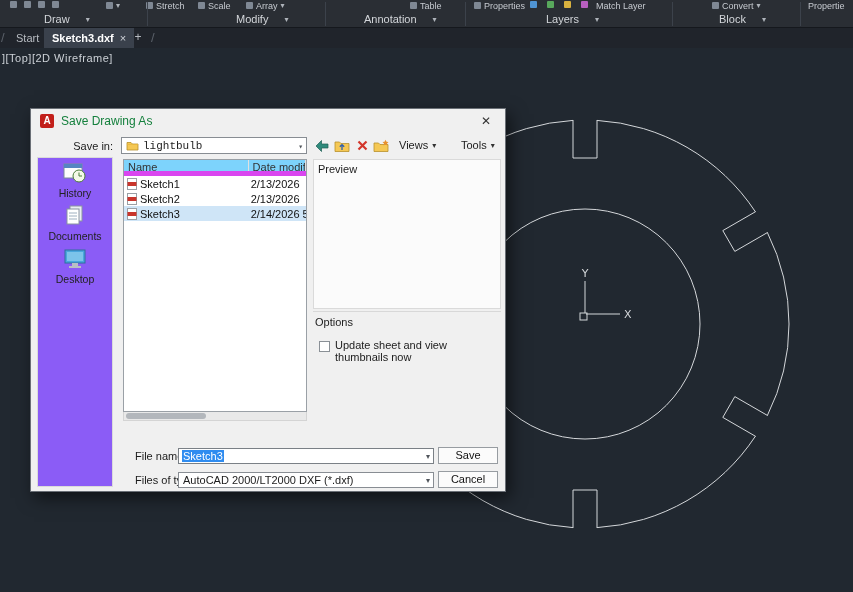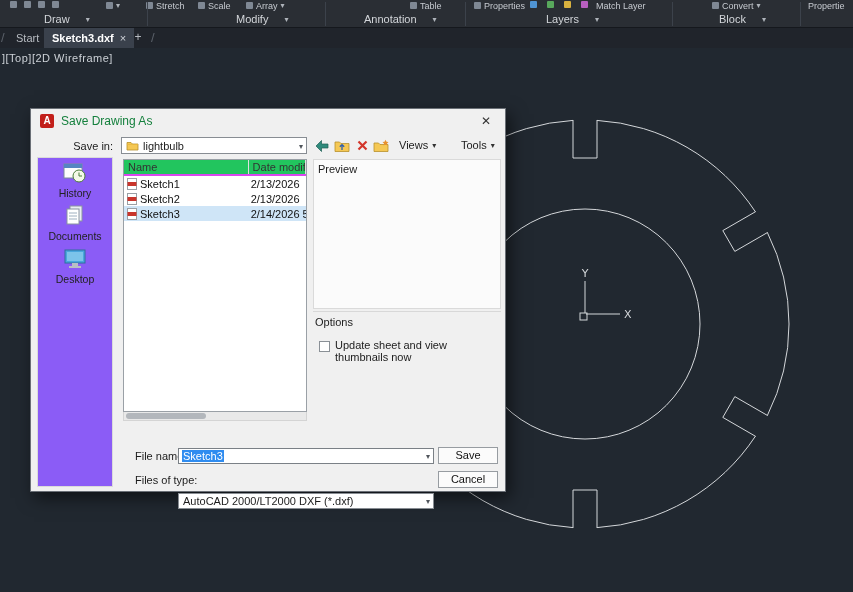--- a/index.html
+++ b/index.html
@@ -28,21 +28,21 @@
 .dlg-title{font-size:12px;color:#15803d;}
 .dlg-close{margin-left:auto;font-size:12px;color:#333;width:20px;text-align:center;}
 .label{position:absolute;color:#1c1c1c;}
 .combo{position:absolute;background:#fff;border:1px solid #888d93;display:flex;align-items:center;padding:0 14px 0 4px;gap:4px;}
 .combo .arrow,.input .arrow{position:absolute;right:3px;top:50%;transform:translateY(-50%);font-size:8px;color:#50555b;}
 .nav-btn{position:absolute;width:18px;height:17px;display:flex;align-items:center;justify-content:center;}
 .menu-btn{position:absolute;top:30px;font-size:11px;color:#1c1c1c;display:flex;gap:4px;align-items:center;}
 .places{position:absolute;left:6px;top:48px;width:76px;height:330px;background:#8b5cf6;border:1px solid #dadada;}
 .place{position:absolute;left:0;width:100%;display:flex;flex-direction:column;align-items:center;gap:3px;font-size:10.5px;color:#222;}
 .list{position:absolute;left:92px;top:50px;width:184px;height:253px;background:#fff;border:1px solid #9aa0a6;overflow:hidden;}
-.list-header{display:flex;height:16px;background:#22c55e;border-bottom:2px solid #d946ef;}
+.list-header{display:flex;height:16px;background:#7dd3fc;border-bottom:5px solid #d946ef;}
 .col-h{font-size:11px;color:#333;padding:1px 4px;border-right:1px solid #e0e0e0;overflow:hidden;white-space:nowrap;}
 .col-name{width:126px;}
 .col-date{width:58px;}
 .row{display:flex;height:15px;align-items:center;font-size:11px;color:#111;white-space:nowrap;}
 .row.selected{background:var(--selection-row,#cfe5f7);}
 .cell-name{width:126px;display:flex;align-items:flex-start;gap:3px;padding-left:3px;overflow:hidden;}
 .cell-date{width:58px;overflow:hidden;padding-left:2px;}
 .hscroll{position:absolute;left:92px;top:303px;width:184px;height:9px;background:#e9e9e9;border:1px solid #d4d4d4;border-top:none;}
 .hthumb{position:absolute;left:2px;top:1px;width:80px;height:6px;border-radius:3px;background:#b3b7bc;}
 .preview-box{position:absolute;left:282px;top:50px;width:188px;height:150px;background:#fbfbfb;border:1px solid #dadada;padding:3px 4px;}
@@ -169,21 +169,21 @@
   </div>
 
   <div class="dialog">
     <div class="titlebar">
       <div class="app-icon">A</div>
       <div class="dlg-title">Save Drawing As</div>
       <div class="dlg-close">✕</div>
     </div>
 
     <div class="label" style="left:40px;top:31px;width:42px;text-align:right;">Save in:</div>
-    <div class="combo" style="left:90px;top:28px;width:186px;height:17px;">
+    <div class="combo" style="left:90px;top:28px;width:186px;height:17px;font-family:Liberation Mono, monospace;">
       <svg width="13" height="11" viewBox="0 0 13 11">
           <path d="M1 2.5 h4 l1.5 1.5 H12 V10 H1 Z" fill="#f5c854" stroke="#b8902c" stroke-width="0.8"></path>
           <path d="M1 4.5 H12" stroke="#e9b83e" stroke-width="0.8"></path>
         </svg>
       <span>lightbulb</span>
       <span class="arrow">▾</span>
     </div>
 
     <div class="nav-btn" style="left:282px;top:28px;">
       <svg width="16" height="14" viewBox="0 0 16 14">
@@ -295,20 +295,20 @@
     <div class="cb-label">Update sheet and view thumbnails now</div>
 
     <div class="label" style="left:104px;top:341px;">File name:</div>
     <div class="input" style="left:147px;top:339px;width:256px;height:16px;">
       <span class="sel-text">Sketch3</span>
       <span class="arrow">▾</span>
     </div>
     <div class="btn" style="left:407px;top:338px;">Save</div>
 
     <div class="label" style="left:104px;top:365px;">Files of type:</div>
-    <div class="combo" style="left:147px;top:384px;width:256px;height:16px;">
+    <div class="combo" style="left:147px;top:363px;width:256px;height:16px;">
       <span class="nowrap">AutoCAD 2000/LT2000 DXF (*.dxf)</span>
       <span class="arrow">▾</span>
     </div>
     <div class="btn" style="left:407px;top:362px;">Cancel</div>
   </div>
 
 </div>
 
 </body></html>

